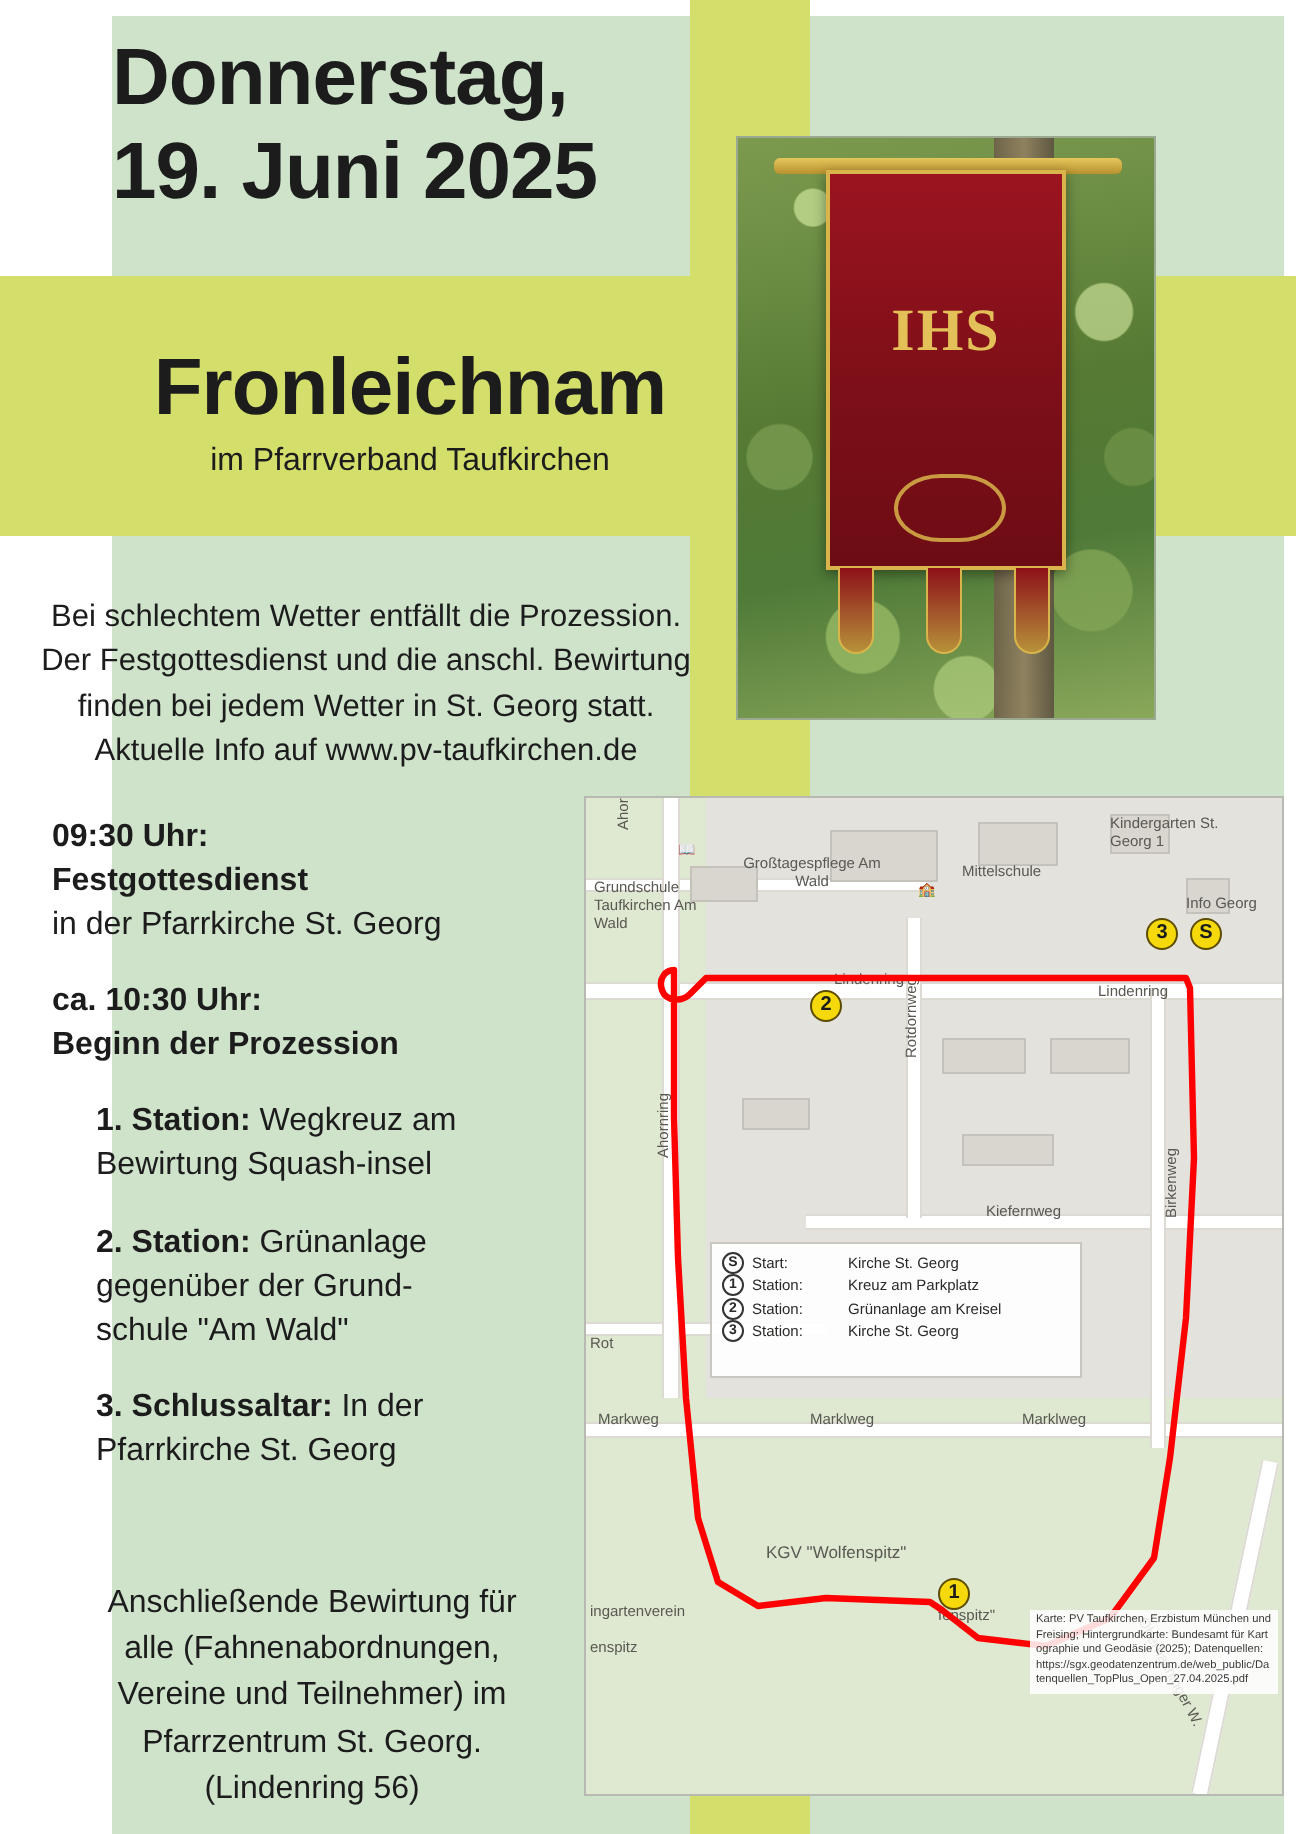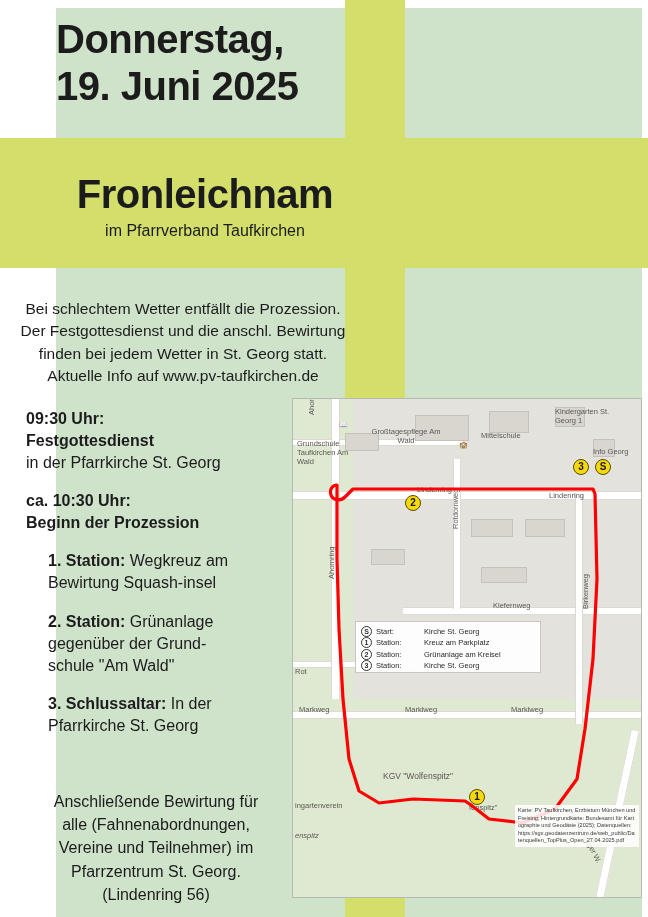--- a/index.html
+++ b/index.html
@@ -251,21 +251,21 @@
     border: 1.6px solid #5c4b00;
     color: #1c1c1c;
     font-size: 10px;
     font-weight: bold;
     text-align: center;
     line-height: 13px;
   }
   .legend {
     position: absolute;
     left: 62px; top: 222px;
-    width: 186px; height: 52px;
+    width: 186px; height: 68px;
     background: rgba(255,255,255,.92);
     border: 1px solid #c9c7c0;
     padding: 4px 5px;
     font-size: 7.5px;
     line-height: 1.5;
     color: #2a2a28;
   }
   .legend .row { display: flex; align-items: center; gap: 4px; }
   .legend .badge {
     width: 11px; height: 11px; border-radius: 50%;
@@ -300,20 +300,32 @@
   <div class="white-left"></div>
   <div class="white-right"></div>
   <div class="band-vert"></div>
   <div class="band-horiz"></div>
 
   <div class="date-head">
     <div>Donnerstag,</div>
     <div>19. Juni 2025</div>
   </div>
 
+  <div class="photo">
+    <div class="leaves"></div>
+    <div class="trunk"></div>
+    <div class="pole"></div>
+    <div class="flag">
+      <div class="ihs">IHS</div>
+      <div class="emblem"></div>
+    </div>
+    <div class="tassel t1"></div>
+    <div class="tassel t2"></div>
+    <div class="tassel t3"></div>
+  </div>
 
   <div class="title-main">Fronleichnam</div>
   <div class="title-sub">im Pfarrverband Taufkirchen</div>
 
   <div class="weather">
     <div>Bei schlechtem Wetter entfällt die Prozession.</div>
     <div>Der Festgottesdienst und die anschl. Bewirtung</div>
     <div>finden bei jedem Wetter in St. Georg statt.</div>
     <div>Aktuelle Info auf www.pv-taufkirchen.de</div>
   </div>
@@ -400,21 +412,21 @@
     <div class="lbl rot" style="left:34px; top:180px;">Ahornring</div>
     <div class="lbl" style="left:282px; top:408px; transform:rotate(62deg); transform-origin:left top;">Oberhachinger W.</div>
 
     <div class="lbl" style="left:78px; top:28px; width:70px; white-space:normal; text-align:center;">Großtagespflege Am Wald</div>
     <div class="lbl" style="left:188px; top:32px;">Mittelschule</div>
     <div class="lbl" style="left:262px; top:8px; width:60px; white-space:normal;">Kindergarten St. Georg 1</div>
     <div class="lbl" style="left:300px; top:48px;">Info Georg</div>
     <div class="lbl" style="left:4px; top:40px; width:62px; white-space:normal;">Grundschule Taufkirchen Am Wald</div>
     <div class="lbl" style="left:90px; top:372px; font-size:8.5px;">KGV "Wolfenspitz"</div>
     <div class="lbl" style="left:2px; top:402px;">ingartenverein</div>
-    <div class="lbl" style="left:2px; top:432px;font-style:italic;">enspitz</div>
+    <div class="lbl" style="left:2px; top:420px;">enspitz</div>
     <div class="lbl" style="left:176px; top:404px;">fenspitz"</div>
 
     <svg class="route" viewBox="0 0 350 500">
       <path d="M 44 86 C 40 86, 36 90, 38 96 C 40 102, 48 102, 52 98
                L 60 90 L 300 90
                L 302 95 L 304 180 L 300 260 L 292 330
                L 284 380 L 262 410 L 230 424 L 196 420
                L 178 406 L 172 402
                L 120 400 L 86 404 L 66 392 L 56 360
                L 50 300 L 46 230 L 44 160 Z" fill="none" stroke="#ff0000" stroke-width="3.2" stroke-linejoin="round"></path>

